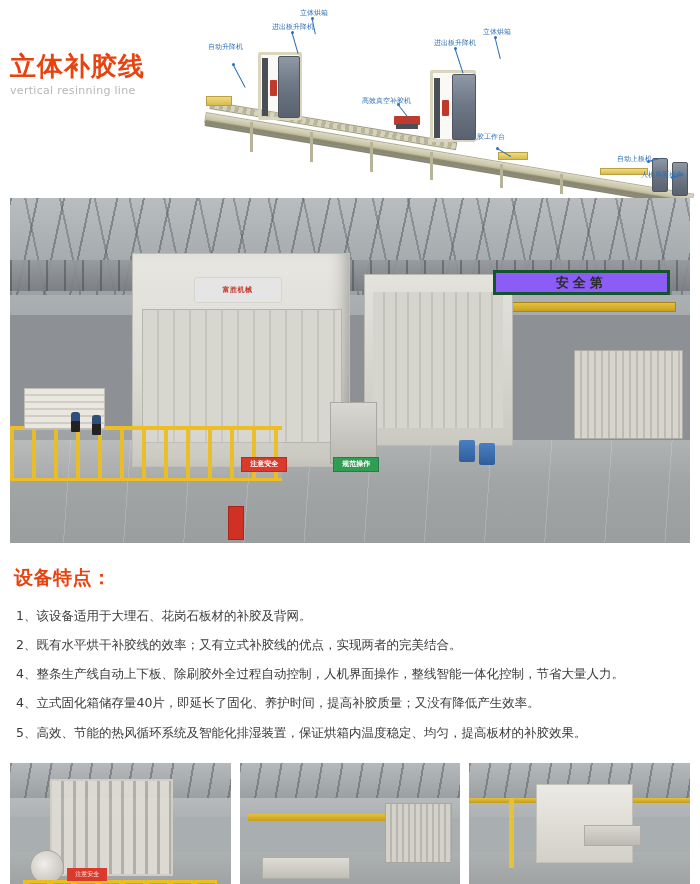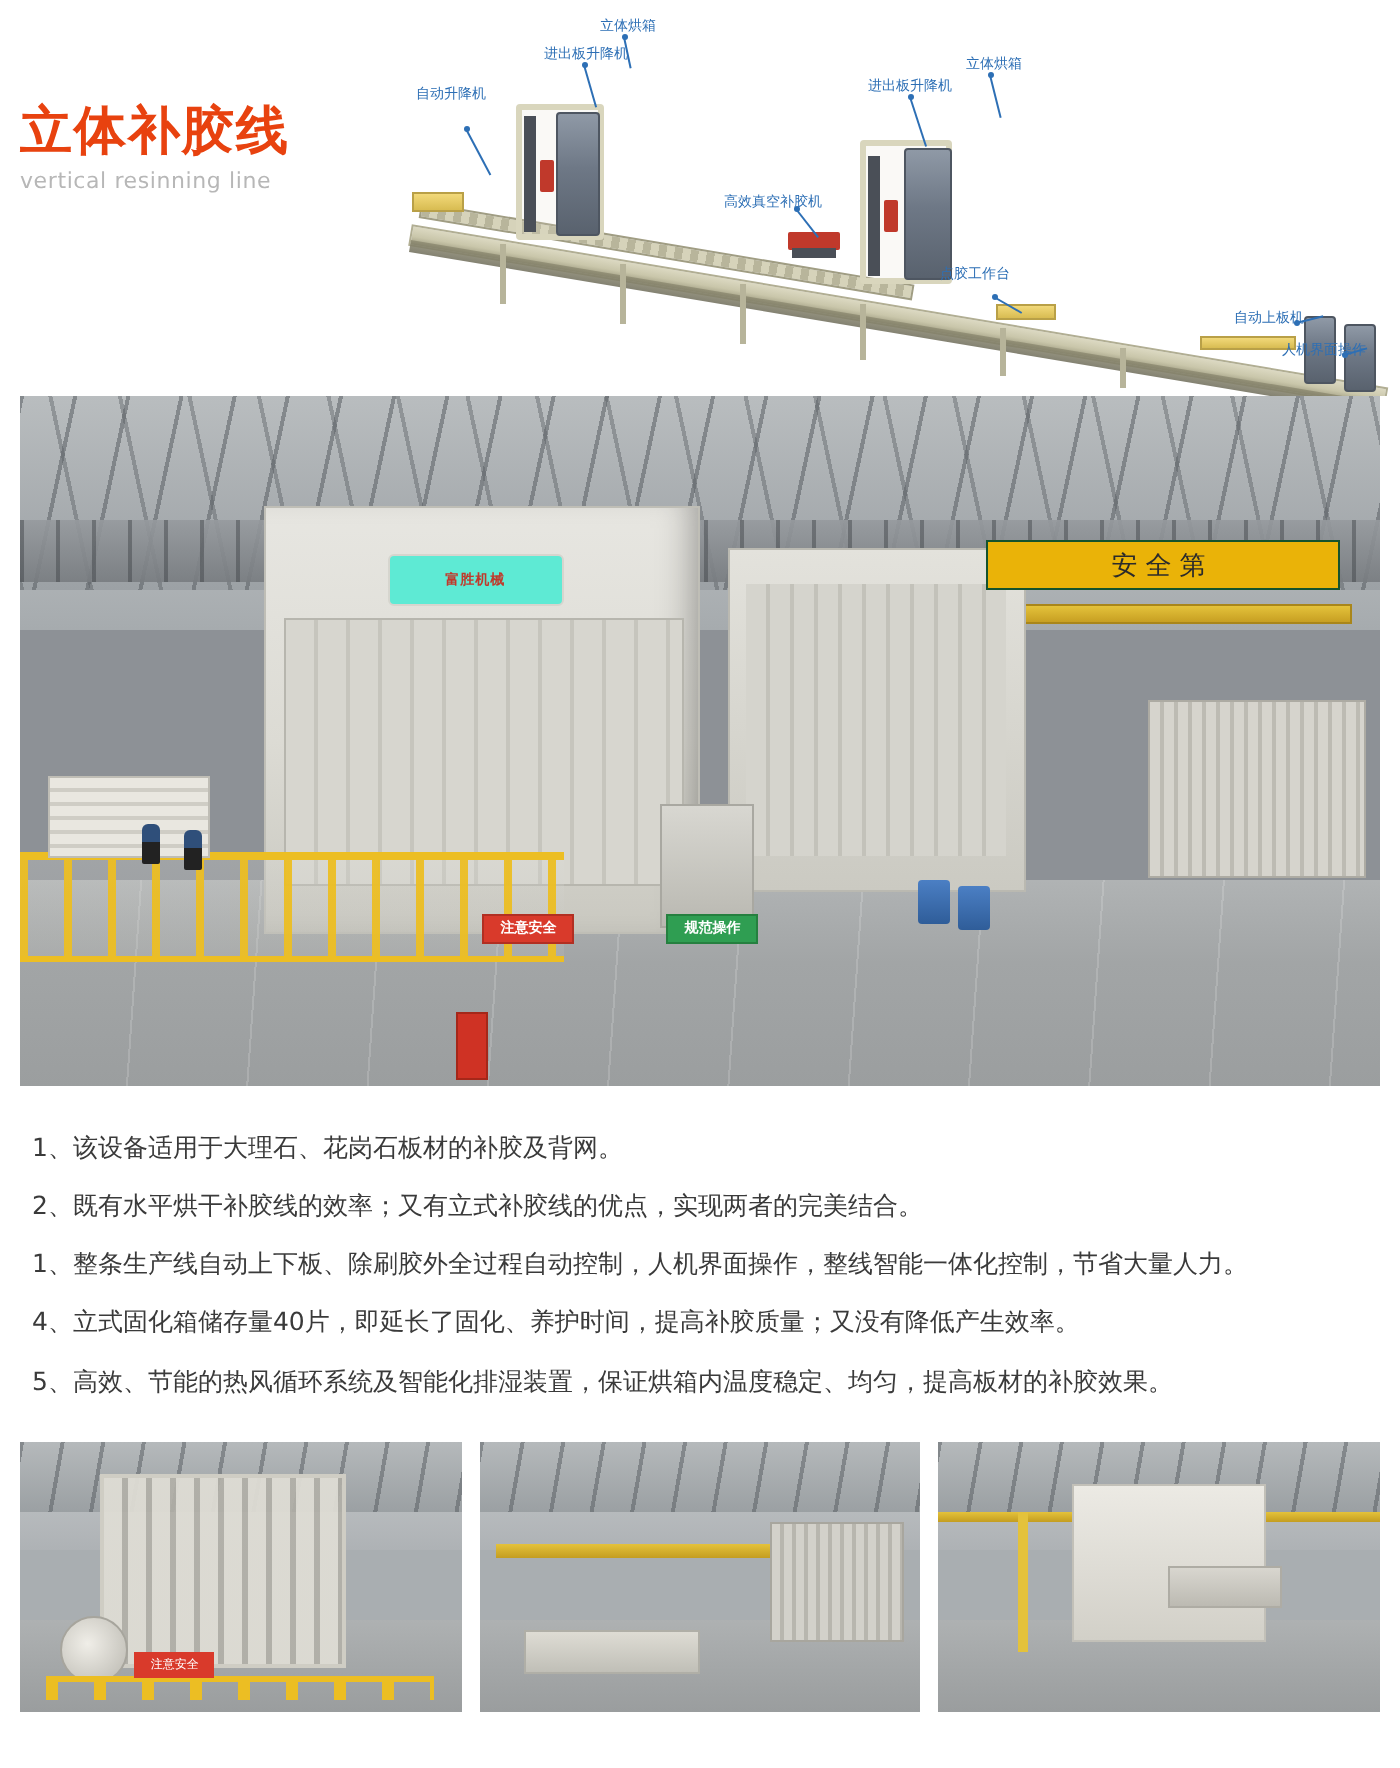--- a/index.html
+++ b/index.html
@@ -190,21 +190,21 @@
   .mp-bigmachine:before{
     content:"";
     position:absolute; left:4%; top:26%; width:92%; height:62%;
     background: repeating-linear-gradient(90deg,#d7d6cf 0 14px,#c6c5bd 14px 16px);
     border:1px solid #b7b6ae;
   }
   .mp-logo {
     position:absolute;
     left: 27%; top: 23%;
     width: 88px; height: 26px;
-    background: #5eead4;
+    background: #e5e5e5;
     border: 1px solid #d6d5ce;
     border-radius: 3px;
     display:flex; align-items:center; justify-content:center;
     font-size: 7px; color:#c0392b; font-weight:bold;
     letter-spacing:.5px;
   }
   .mp-machine2 {
     position:absolute;
     left: 52%; top: 22%;
     width: 22%; height: 50%;
@@ -213,24 +213,24 @@
   }
   .mp-machine2:before{
     content:"";
     position:absolute; left:6%; top:10%; width:88%; height:80%;
     background: repeating-linear-gradient(90deg,#d5d4cd 0 10px,#c3c2ba 10px 12px);
   }
   .mp-banner {
     position:absolute;
     right: 3%; top: 21%;
     width: 26%; height: 7%;
-    background: #eab308;
-    border: 1px solid #14532d;
+    background: #8b5cf6;
+    border: 3px solid #14532d;
     display:flex; align-items:center; justify-content:center;
-    font-size: 13px; font-weight:normal; color:#2b2b2b; letter-spacing:4px;
+    font-size: 13px; font-weight:bold; color:#2b2b2b; letter-spacing:4px;
   }
   .mp-crane {
     position:absolute;
     left: 56%; top: 30%;
     width: 42%; height: 3%;
     background: linear-gradient(180deg,#e4c23b,#c79f22);
     border: 1px solid #a9861a;
   }
   .mp-ctrlbox {
     position:absolute;
@@ -450,23 +450,24 @@
 
   <div class="mp-drum" style="left:66%;top:70%;"></div>
   <div class="mp-drum" style="left:69%;top:71%;"></div>
 
   <div class="mp-sign" style="left:34%;top:75%;">注意安全</div>
   <div class="mp-sign green" style="left:44%;top:75%;margin-left:24px;">规范操作</div>
   <div class="mp-fire"></div>
 </div>
 
 <div class="features">
+  <h2>设备特点：</h2>
   <p>1、该设备适用于大理石、花岗石板材的补胶及背网。</p>
   <p>2、既有水平烘干补胶线的效率；又有立式补胶线的优点，实现两者的完美结合。</p>
-  <p>1、整条生产线自动上下板、除刷胶外全过程自动控制，人机界面操作，整线智能一体化控制，节省大量人力。</p>
+  <p>4、整条生产线自动上下板、除刷胶外全过程自动控制，人机界面操作，整线智能一体化控制，节省大量人力。</p>
   <p>4、立式固化箱储存量40片，即延长了固化、养护时间，提高补胶质量；又没有降低产生效率。</p>
   <p>5、高效、节能的热风循环系统及智能化排湿装置，保证烘箱内温度稳定、均匀，提高板材的补胶效果。</p>
 </div>
 
 <div class="thumbs">
 
   <div class="thumb">
     <div class="t-sky"></div>
     <div class="t-roof"></div>
     <div class="t-floor"></div>

